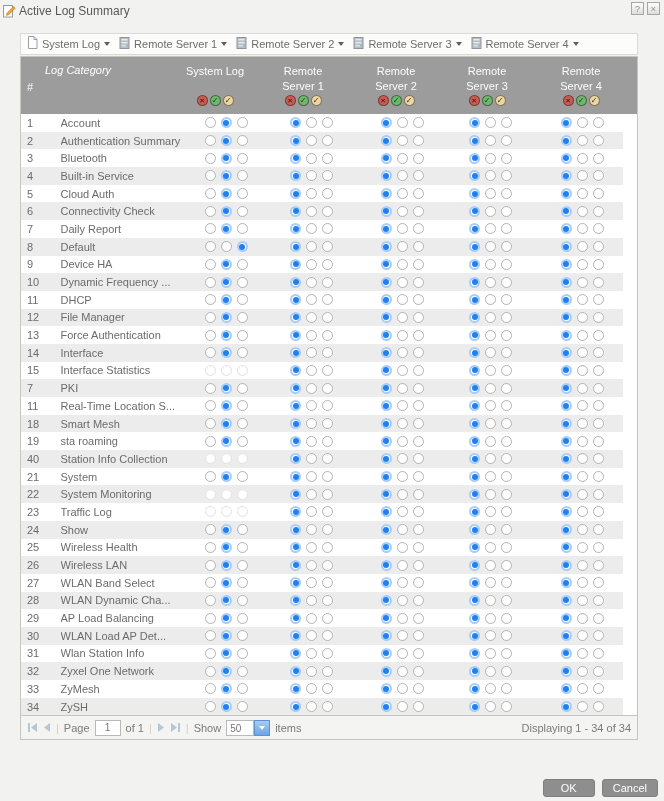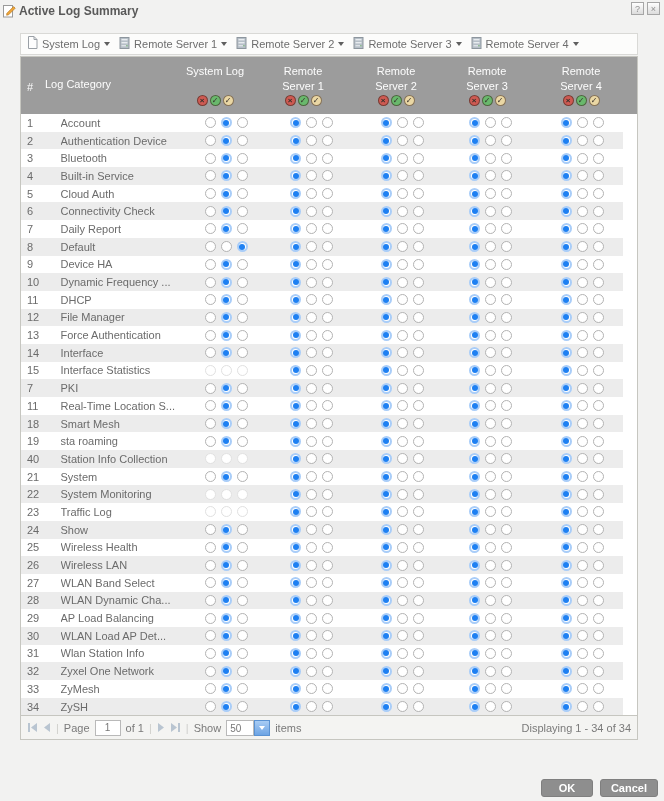--- a/index.html
+++ b/index.html
@@ -4,35 +4,35 @@
 <style>
   html,body{margin:0;padding:0;}
   body{
     width:664px;height:801px;position:relative;overflow:hidden;
     background:#f2f2f1;
     font-family:"Liberation Sans","DejaVu Sans",sans-serif;
   }
   
   .titlebar{position:absolute;top:0;left:0;right:0;height:26px;}
   .ticon{position:absolute;left:3px;top:4px;width:14px;height:14px;}
-  .ttitle{position:absolute;left:19px;top:4px;font-size:12px;font-weight:bold;color:#595959;}
+  .ttitle{position:absolute;left:19px;top:4px;font-size:12px;font-weight:normal;color:#595959;}
   .winbtns{position:absolute;right:4px;top:2px;display:flex;gap:3px;}
   .wbtn{width:13px;height:13px;border:1px solid #a6a6a6;background:linear-gradient(#fefefe,#dcdcdc);
     color:#8f8f8f;font-size:9px;line-height:12px;text-align:center;box-sizing:border-box;cursor:pointer;}
   
   .toolbar{position:absolute;left:20px;top:33px;width:618px;height:22px;background:#fcfcfb;
     border:1px solid #d9d9d6;box-sizing:border-box;display:flex;align-items:center;padding-left:4px;}
   .tb-btn{display:flex;align-items:center;gap:4px;padding:0 7px 0 2px;cursor:pointer;}
   .tb-label{font-size:11px;color:#6d6d6d;white-space:nowrap;}
   .caret{width:0;height:0;border-left:3px solid transparent;border-right:3px solid transparent;border-top:4px solid #5f5f5f;}
   
   .table{position:absolute;left:20px;top:56px;width:618px;border:1px solid #c6c6c0;box-sizing:border-box;background:#fff;}
   .thead{height:57px;background:#9c9c9c;display:flex;box-sizing:border-box;}
   .h-num{width:24px;box-sizing:border-box;padding:24px 0 0 6px;color:#fdfdfd;font-size:11px;}
-  .h-cat{width:140px;box-sizing:border-box;padding-top:21px;color:#fdfdfd;font-size:11px;}
+  .h-cat{width:140px;box-sizing:border-box;padding-top:7px;color:#fdfdfd;font-size:11px;font-style:italic;}
   .h-col{box-sizing:border-box;display:flex;flex-direction:column;padding-top:7px;}
   .h-sl{width:92px;padding-left:8px;}
   .h-rs1{width:94px;padding-left:4px;}
   .h-rs2{width:94px;padding-left:3px;}
   .h-rs3{width:94px;}
   .h-rs4{width:64px;}
   .h-label{width:60px;margin-left:-8px;min-height:31px;text-align:center;color:#fdfdfd;font-size:11px;line-height:15px;}
   .h-icons{width:44px;display:flex;justify-content:center;gap:2px;}
   .hico{width:11px;height:11px;border-radius:50%;box-sizing:border-box;border:1px solid rgba(55,35,25,.55);
     font-size:8px;line-height:9px;text-align:center;color:#35302a;font-weight:bold;}
@@ -67,21 +67,21 @@
     color:#777;padding:0;font-family:inherit;}
   .combo{display:flex;align-items:flex-end;}
   .selval{width:28px;height:16px;border:1px solid #b9b9b9;background:#fff;font-size:10px;line-height:15px;
     padding-left:3px;color:#777;box-sizing:border-box;}
   .selbtn{width:16px;height:16px;box-sizing:border-box;background:linear-gradient(#a8ccf4,#6da4e4);
     border:1px solid #5a92d2;display:flex;align-items:center;justify-content:center;cursor:pointer;}
   .selbtn .dn{width:0;height:0;border-left:3px solid transparent;border-right:3px solid transparent;border-top:4px solid #ffffff;}
   
   .actions{position:absolute;right:6px;top:779px;display:flex;gap:7px;}
   .btn{min-width:52px;height:18px;background:#8e8e8e;border:1px solid #7f7f7f;border-radius:3px;
-    color:#fff;font-weight:bold;font-size:11px;font-family:inherit;padding:0 10px;cursor:pointer;line-height:15px;}
+    color:#fff;font-weight:normal;font-size:11px;font-family:inherit;padding:0 10px;cursor:pointer;line-height:15px;}
 </style>
 </head>
 <body>
 
 <div class="titlebar">
   <span class="ticon">
     <svg width="14" height="14" viewBox="0 0 14 14">
       <rect x="0.5" y="1.5" width="9" height="11.5" fill="#ffffff" stroke="#9a9a9a"></rect>
       <path d="M4 9.2 L10.6 2.6 L12.2 4.2 L5.6 10.8 L3.6 11.2 Z" fill="#f0a73a" stroke="#b87820" stroke-width="0.7"></path>
     </svg>
@@ -219,21 +219,21 @@
         </div>
         <div class="c-r c-rs4">
           <span class="radio sel"></span>
           <span class="radio"></span>
           <span class="radio"></span>
         </div>
         <div class="fill"></div>
       </div>
       <div class="trow">
         <div class="c-num">2</div>
-        <div class="c-cat">Authentication Device</div>
+        <div class="c-cat">Authentication Summary</div>
         <div class="c-r c-sl">
           <span class="radio"></span>
           <span class="radio sel"></span>
           <span class="radio"></span>
         </div>
         <div class="c-r c-rs1">
           <span class="radio sel"></span>
           <span class="radio"></span>
           <span class="radio"></span>
         </div>

